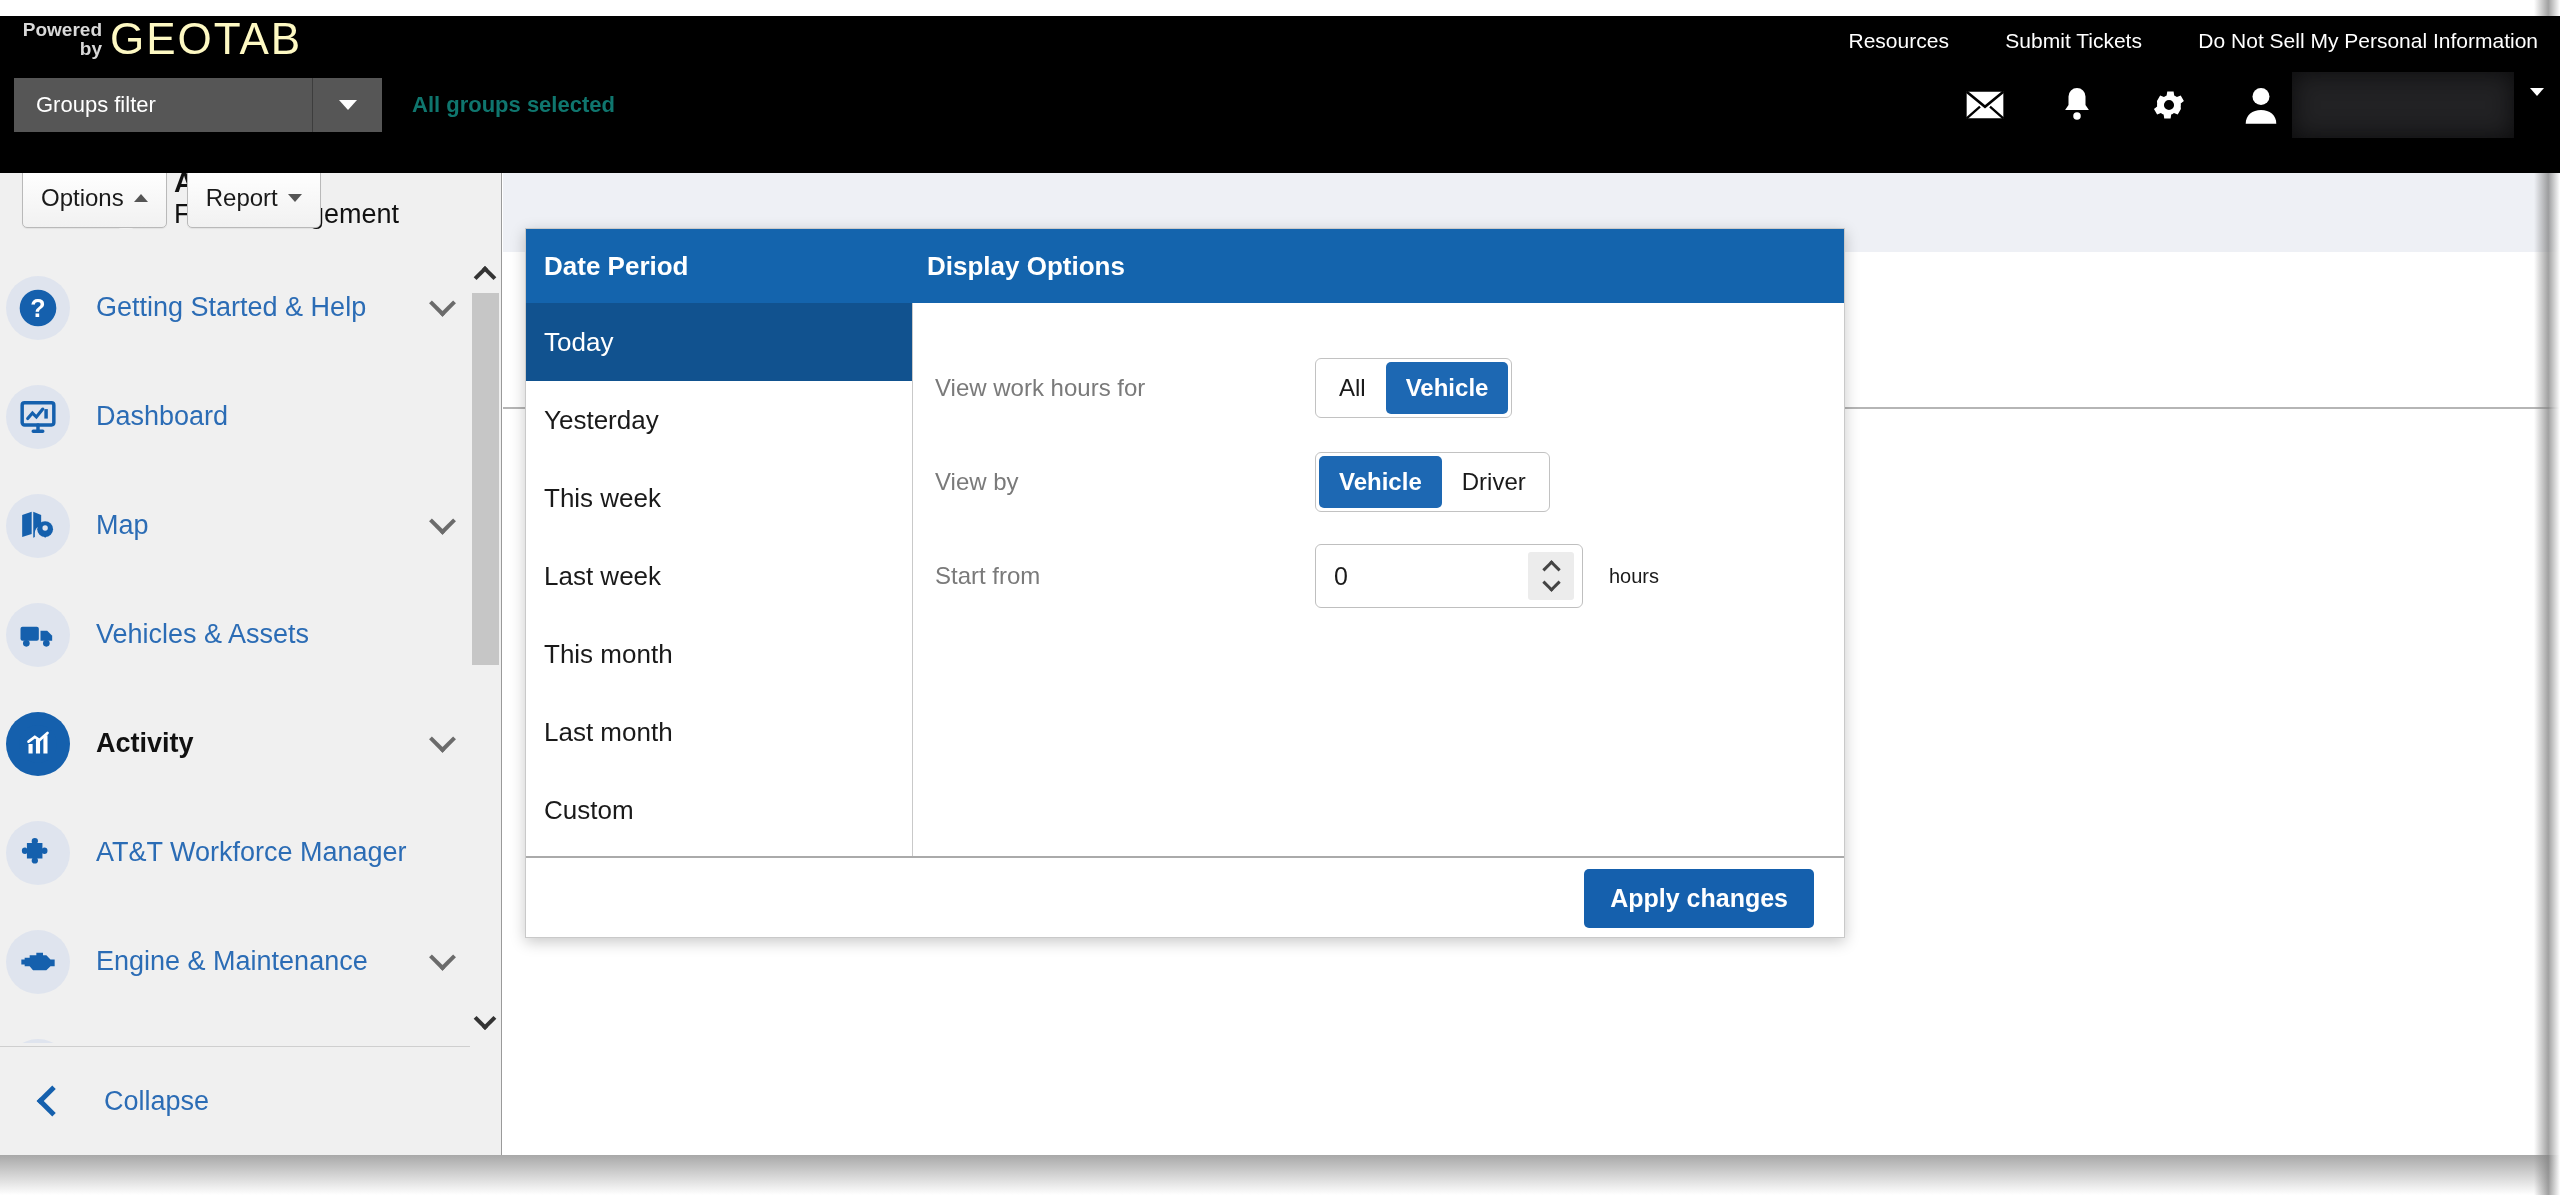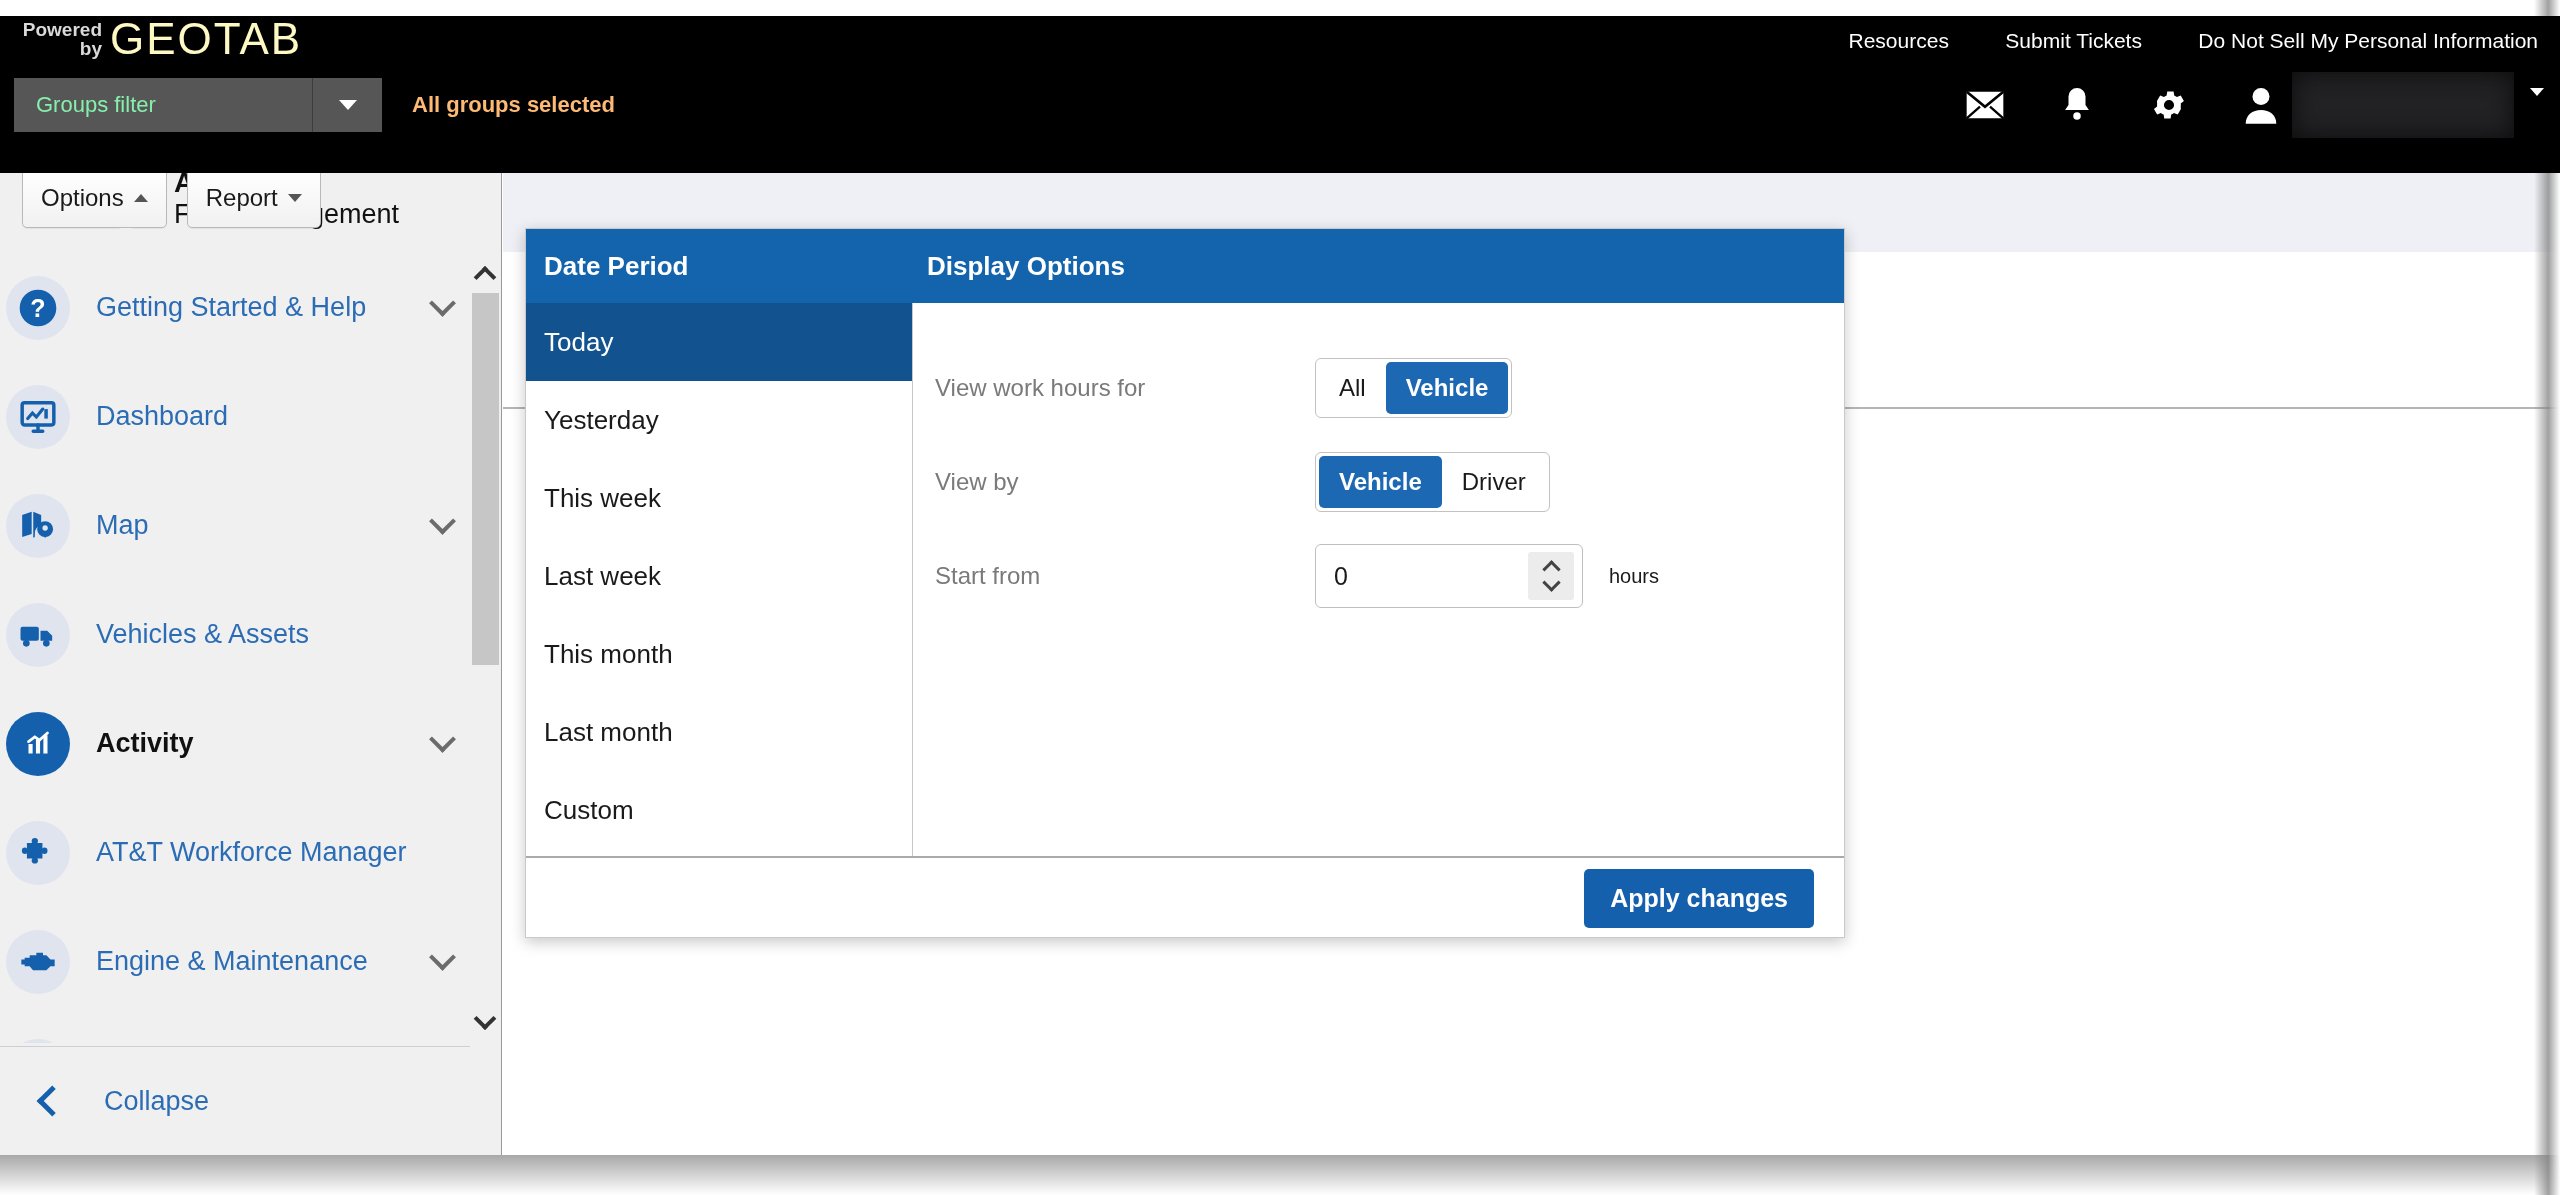--- a/index.html
+++ b/index.html
@@ -34,33 +34,33 @@
   .toplink {
     display:inline-block; color:#ffffff; font-size:21px; line-height:34px;
     margin-left:52px; text-decoration:none; cursor:pointer; white-space:nowrap;
   }
 
   .groups-filter {
     position:absolute; left:14px; top:62px; width:368px; height:54px;
     background:#565656; display:flex; align-items:center; cursor:pointer;
   }
   .groups-filter .gf-text {
-    flex:1; padding-left:22px; color:#86efac; font-size:22px; white-space:nowrap;
+    flex:1; padding-left:22px; color:#ffffff; font-size:22px; white-space:nowrap;
   }
   .groups-filter .gf-arrow {
     width:70px; height:54px; border-left:1px solid #3d3d3d;
     display:flex; align-items:center; justify-content:center;
   }
   .caret-down { width:0;height:0;border-left:9px solid transparent;border-right:9px solid transparent;border-top:10px solid #ffffff; }
   .caret-down.small { border-left-width:7px;border-right-width:7px;border-top-width:8px; }
   .caret-up { width:0;height:0;border-left:7px solid transparent;border-right:7px solid transparent;border-bottom:8px solid #555; }
 
   .groups-selected {
     position:absolute; left:412px; top:76px;
-    color:#fdba74; font-size:22px; font-weight:700; white-space:nowrap;
+    color:#0f766e; font-size:22px; font-weight:700; white-space:nowrap;
   }
 
   .hdr-icons { position:absolute; right:16px; top:60px; height:58px; display:flex; align-items:center; }
   .hdr-icon { width:58px;height:58px;display:flex;align-items:center;justify-content:center;cursor:pointer;margin-left:34px; }
   .hdr-icon svg { fill:#ffffff; }
   .user-redact {
     width:222px;height:66px;background:#222224;margin-left:2px;
     box-shadow: inset 0 0 24px #0b0b0c;
   }
   .user-caret { margin-left:16px; }

